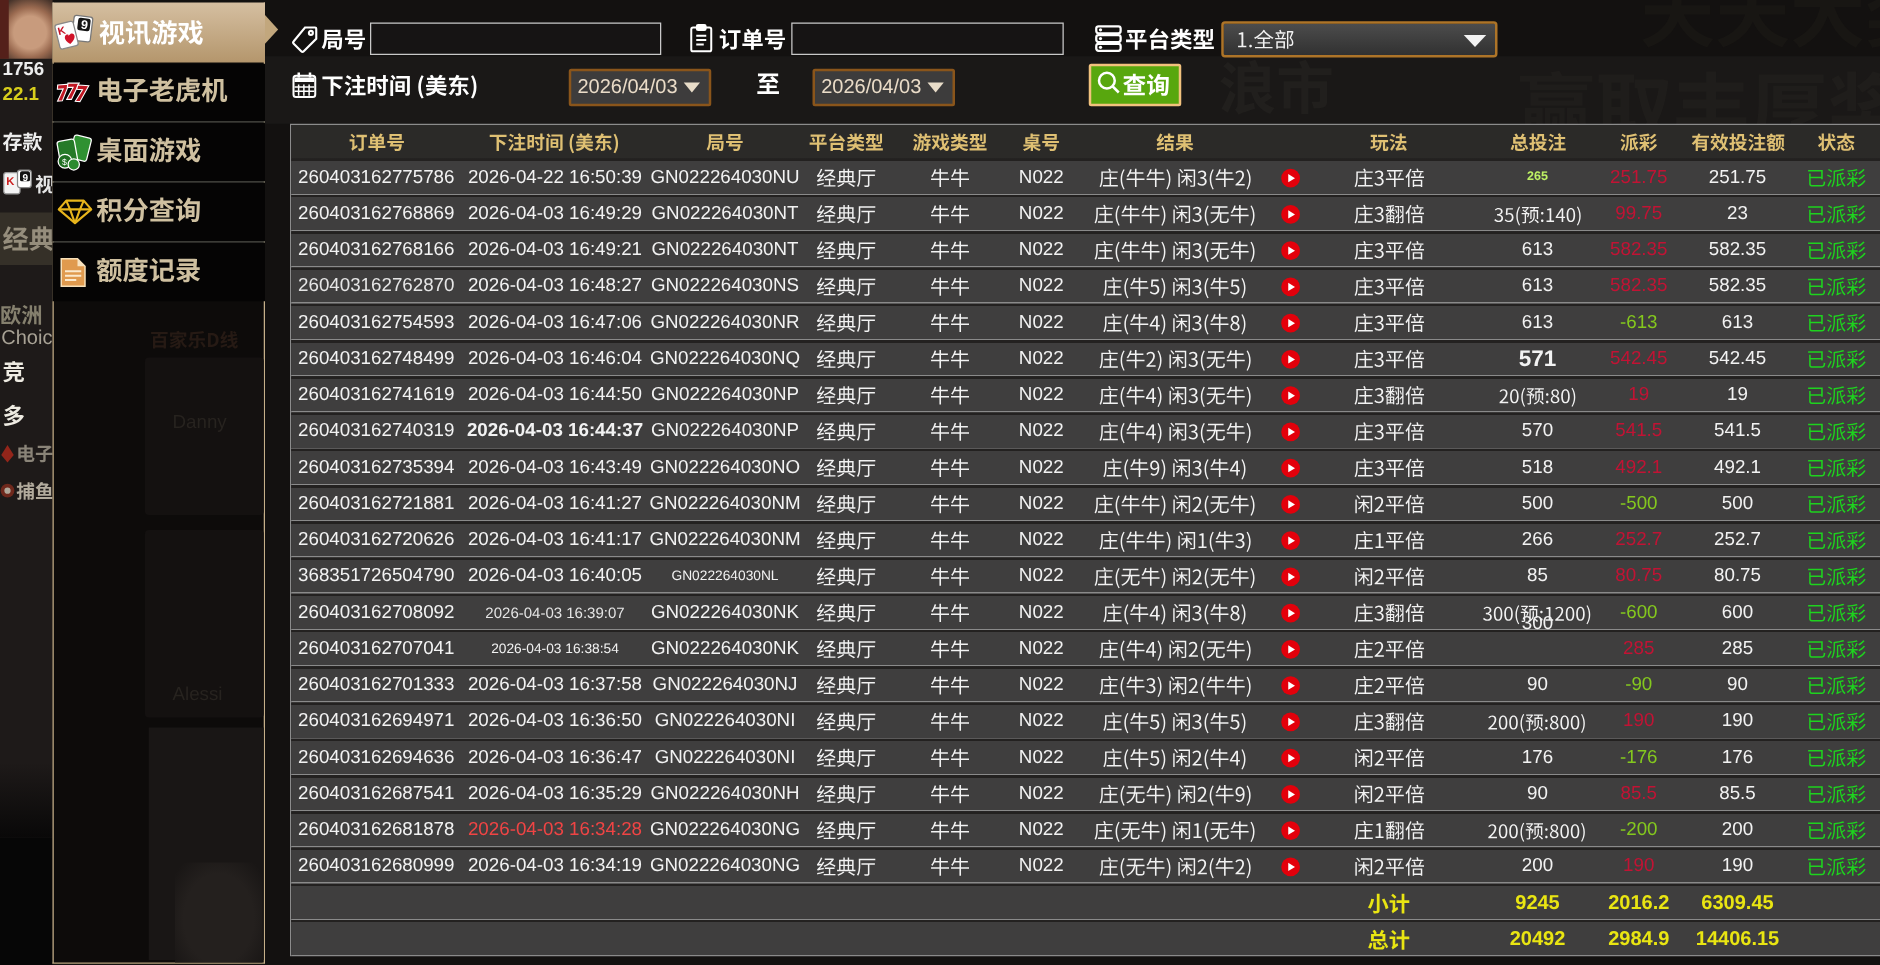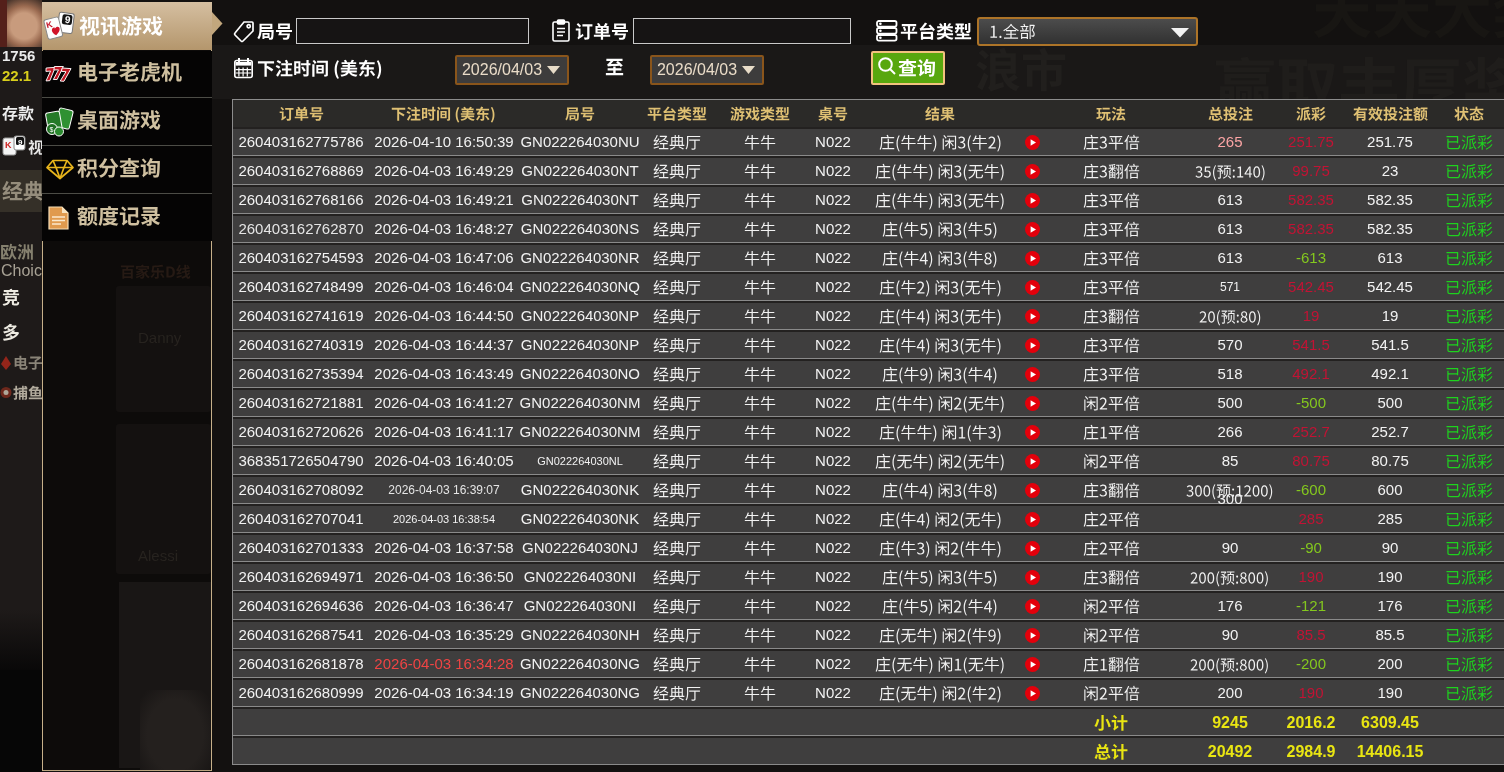--- a/index.html
+++ b/index.html
@@ -260,40 +260,40 @@
     <use href="#g29" fill="#dfc073" transform="translate(0 13.5) scale(0.01500 -0.01500)"></use>
   </svg>
 <svg class="t" style="left:1352.5px;top:105.7px;width:75.0px;height:17.1px">
     <use href="#g30" fill="#dfc073" transform="translate(0 13.5) scale(0.01500 -0.01500)"></use>
   </svg>
 <svg class="t" style="left:1454.0px;top:105.7px;width:30.0px;height:17.1px">
     <use href="#g31" fill="#dfc073" transform="translate(0 13.5) scale(0.01500 -0.01500)"></use>
   </svg>
 <div class="a" style="left:233px;top:127px;width:1271px;height:29px;background:linear-gradient(#232120 0 2px,#3f3e3e 2px 28px,#8a8a8a 28px 29px)"></div>
 <div class="a" style="left:301px;top:131.2px;transform:translateX(-50%);font-size:15px;line-height:22.5px;color:#f2f2f2;font-weight:400;white-space:nowrap">260403162775786</div>
-<div class="a" style="left:444px;top:131.2px;transform:translateX(-50%);font-size:15px;line-height:22.5px;color:#f2f2f2;font-weight:400;white-space:nowrap">2026-04-10 16:50:39</div>
+<div class="a" style="left:444px;top:131.2px;transform:translateX(-50%);font-size:15px;line-height:22.5px;color:#f2f2f2;font-weight:400;white-space:nowrap">2026-04-22 16:50:39</div>
 <div class="a" style="left:580px;top:131.2px;transform:translateX(-50%);font-size:15px;line-height:22.5px;color:#f2f2f2;font-weight:400;white-space:nowrap">GN022264030NU</div>
 <svg class="t" style="left:653.0px;top:134.2px;width:48.0px;height:18.2px">
     <use href="#g32" fill="#f2f2f2" transform="translate(0 14.4) scale(0.01600 -0.01600)"></use>
   </svg>
 <svg class="t" style="left:744.0px;top:134.2px;width:32.0px;height:18.2px">
     <use href="#g33" fill="#f2f2f2" transform="translate(0 14.4) scale(0.01600 -0.01600)"></use>
   </svg>
 <div class="a" style="left:833px;top:131.2px;transform:translateX(-50%);font-size:15px;line-height:22.5px;color:#f2f2f2;font-weight:400;white-space:nowrap">N022</div>
 <svg class="t" style="left:878.5px;top:134.2px;width:123.0px;height:18.2px">
     <use href="#g34" fill="#f2f2f2" transform="translate(0 14.4) scale(0.01600 -0.01600)"></use>
   </svg>
 <svg class="t" style="left:1024.5px;top:135.0px;width:15px;height:15px" viewBox="0 0 15 15">
     <circle cx="7.5" cy="7.5" r="7.5" fill="#e3000b"></circle>
     <path d="M5.6 4.2 L11 7.5 L5.6 10.8 Z" fill="#fff"></path>
   </svg>
 <svg class="t" style="left:1082.6px;top:134.2px;width:56.9px;height:18.2px">
     <use href="#g35" fill="#f2f2f2" transform="translate(0 14.4) scale(0.01600 -0.01600)"></use>
   </svg>
-<div class="a" style="left:1230px;top:131.2px;transform:translateX(-50%);font-size:15px;line-height:22.5px;color:#fca5a5;font-weight:400;white-space:nowrap">265</div>
+<div class="a" style="left:1230px;top:131.2px;transform:translateX(-50%);font-size:10px;line-height:22.5px;color:#bef264;font-weight:700;white-space:nowrap">265</div>
 <div class="a" style="left:1311px;top:131.2px;transform:translateX(-50%);font-size:15px;line-height:22.5px;color:#c11334;font-weight:400;white-space:nowrap">251.75</div>
 <div class="a" style="left:1390px;top:131.2px;transform:translateX(-50%);font-size:15px;line-height:22.5px;color:#f2f2f2;font-weight:400;white-space:nowrap">251.75</div>
 <svg class="t" style="left:1445.0px;top:134.2px;width:48.0px;height:18.2px">
     <use href="#g36" fill="#1ed31e" transform="translate(0 14.4) scale(0.01600 -0.01600)"></use>
   </svg>
 <div class="a" style="left:233px;top:156px;width:1271px;height:29px;background:linear-gradient(#232120 0 2px,#3f3e3e 2px 28px,#8a8a8a 28px 29px)"></div>
 <div class="a" style="left:301px;top:160.2px;transform:translateX(-50%);font-size:15px;line-height:22.5px;color:#f2f2f2;font-weight:400;white-space:nowrap">260403162768869</div>
 <div class="a" style="left:444px;top:160.2px;transform:translateX(-50%);font-size:15px;line-height:22.5px;color:#f2f2f2;font-weight:400;white-space:nowrap">2026-04-03 16:49:29</div>
 <div class="a" style="left:580px;top:160.2px;transform:translateX(-50%);font-size:15px;line-height:22.5px;color:#f2f2f2;font-weight:400;white-space:nowrap">GN022264030NT</div>
 <svg class="t" style="left:653.0px;top:163.2px;width:48.0px;height:18.2px">
@@ -416,21 +416,21 @@
 <svg class="t" style="left:878.5px;top:279.2px;width:123.0px;height:18.2px">
     <use href="#g42" fill="#f2f2f2" transform="translate(0 14.4) scale(0.01600 -0.01600)"></use>
   </svg>
 <svg class="t" style="left:1024.5px;top:280.0px;width:15px;height:15px" viewBox="0 0 15 15">
     <circle cx="7.5" cy="7.5" r="7.5" fill="#e3000b"></circle>
     <path d="M5.6 4.2 L11 7.5 L5.6 10.8 Z" fill="#fff"></path>
   </svg>
 <svg class="t" style="left:1082.6px;top:279.2px;width:56.9px;height:18.2px">
     <use href="#g35" fill="#f2f2f2" transform="translate(0 14.4) scale(0.01600 -0.01600)"></use>
   </svg>
-<div class="a" style="left:1230px;top:276.2px;transform:translateX(-50%);font-size:12px;line-height:22.5px;color:#f2f2f2;font-weight:400;white-space:nowrap">571</div>
+<div class="a" style="left:1230px;top:276.2px;transform:translateX(-50%);font-size:18px;line-height:22.5px;color:#f2f2f2;font-weight:700;white-space:nowrap">571</div>
 <div class="a" style="left:1311px;top:276.2px;transform:translateX(-50%);font-size:15px;line-height:22.5px;color:#c11334;font-weight:400;white-space:nowrap">542.45</div>
 <div class="a" style="left:1390px;top:276.2px;transform:translateX(-50%);font-size:15px;line-height:22.5px;color:#f2f2f2;font-weight:400;white-space:nowrap">542.45</div>
 <svg class="t" style="left:1445.0px;top:279.2px;width:48.0px;height:18.2px">
     <use href="#g36" fill="#1ed31e" transform="translate(0 14.4) scale(0.01600 -0.01600)"></use>
   </svg>
 <div class="a" style="left:233px;top:301px;width:1271px;height:29px;background:linear-gradient(#232120 0 2px,#3f3e3e 2px 28px,#8a8a8a 28px 29px)"></div>
 <div class="a" style="left:301px;top:305.2px;transform:translateX(-50%);font-size:15px;line-height:22.5px;color:#f2f2f2;font-weight:400;white-space:nowrap">260403162741619</div>
 <div class="a" style="left:444px;top:305.2px;transform:translateX(-50%);font-size:15px;line-height:22.5px;color:#f2f2f2;font-weight:400;white-space:nowrap">2026-04-03 16:44:50</div>
 <div class="a" style="left:580px;top:305.2px;transform:translateX(-50%);font-size:15px;line-height:22.5px;color:#f2f2f2;font-weight:400;white-space:nowrap">GN022264030NP</div>
 <svg class="t" style="left:653.0px;top:308.2px;width:48.0px;height:18.2px">
@@ -453,21 +453,21 @@
 <svg class="t" style="left:1198.7px;top:308.7px;width:62.6px;height:17.1px">
     <use href="#g44" fill="#f2f2f2" transform="translate(0 13.5) scale(0.01500 -0.01500)"></use>
   </svg>
 <div class="a" style="left:1311px;top:305.2px;transform:translateX(-50%);font-size:15px;line-height:22.5px;color:#c11334;font-weight:400;white-space:nowrap">19</div>
 <div class="a" style="left:1390px;top:305.2px;transform:translateX(-50%);font-size:15px;line-height:22.5px;color:#f2f2f2;font-weight:400;white-space:nowrap">19</div>
 <svg class="t" style="left:1445.0px;top:308.2px;width:48.0px;height:18.2px">
     <use href="#g36" fill="#1ed31e" transform="translate(0 14.4) scale(0.01600 -0.01600)"></use>
   </svg>
 <div class="a" style="left:233px;top:330px;width:1271px;height:29px;background:linear-gradient(#232120 0 2px,#3f3e3e 2px 28px,#8a8a8a 28px 29px)"></div>
 <div class="a" style="left:301px;top:334.2px;transform:translateX(-50%);font-size:15px;line-height:22.5px;color:#f2f2f2;font-weight:400;white-space:nowrap">260403162740319</div>
-<div class="a" style="left:444px;top:334.2px;transform:translateX(-50%);font-size:15px;line-height:22.5px;color:#f2f2f2;font-weight:400;white-space:nowrap">2026-04-03 16:44:37</div>
+<div class="a" style="left:444px;top:334.2px;transform:translateX(-50%);font-size:15px;line-height:22.5px;color:#f2f2f2;font-weight:700;white-space:nowrap">2026-04-03 16:44:37</div>
 <div class="a" style="left:580px;top:334.2px;transform:translateX(-50%);font-size:15px;line-height:22.5px;color:#f2f2f2;font-weight:400;white-space:nowrap">GN022264030NP</div>
 <svg class="t" style="left:653.0px;top:337.2px;width:48.0px;height:18.2px">
     <use href="#g32" fill="#f2f2f2" transform="translate(0 14.4) scale(0.01600 -0.01600)"></use>
   </svg>
 <svg class="t" style="left:744.0px;top:337.2px;width:32.0px;height:18.2px">
     <use href="#g33" fill="#f2f2f2" transform="translate(0 14.4) scale(0.01600 -0.01600)"></use>
   </svg>
 <div class="a" style="left:833px;top:334.2px;transform:translateX(-50%);font-size:15px;line-height:22.5px;color:#f2f2f2;font-weight:400;white-space:nowrap">N022</div>
 <svg class="t" style="left:878.5px;top:337.2px;width:123.0px;height:18.2px">
     <use href="#g43" fill="#f2f2f2" transform="translate(0 14.4) scale(0.01600 -0.01600)"></use>
@@ -720,21 +720,21 @@
     <use href="#g56" fill="#f2f2f2" transform="translate(0 14.4) scale(0.01600 -0.01600)"></use>
   </svg>
 <svg class="t" style="left:1024.5px;top:599.0px;width:15px;height:15px" viewBox="0 0 15 15">
     <circle cx="7.5" cy="7.5" r="7.5" fill="#e3000b"></circle>
     <path d="M5.6 4.2 L11 7.5 L5.6 10.8 Z" fill="#fff"></path>
   </svg>
 <svg class="t" style="left:1082.6px;top:598.2px;width:56.9px;height:18.2px">
     <use href="#g47" fill="#f2f2f2" transform="translate(0 14.4) scale(0.01600 -0.01600)"></use>
   </svg>
 <div class="a" style="left:1230px;top:595.2px;transform:translateX(-50%);font-size:15px;line-height:22.5px;color:#f2f2f2;font-weight:400;white-space:nowrap">176</div>
-<div class="a" style="left:1311px;top:595.2px;transform:translateX(-50%);font-size:15px;line-height:22.5px;color:#84c81e;font-weight:400;white-space:nowrap">-121</div>
+<div class="a" style="left:1311px;top:595.2px;transform:translateX(-50%);font-size:15px;line-height:22.5px;color:#84c81e;font-weight:400;white-space:nowrap">-176</div>
 <div class="a" style="left:1390px;top:595.2px;transform:translateX(-50%);font-size:15px;line-height:22.5px;color:#f2f2f2;font-weight:400;white-space:nowrap">176</div>
 <svg class="t" style="left:1445.0px;top:598.2px;width:48.0px;height:18.2px">
     <use href="#g36" fill="#1ed31e" transform="translate(0 14.4) scale(0.01600 -0.01600)"></use>
   </svg>
 <div class="a" style="left:233px;top:620px;width:1271px;height:29px;background:linear-gradient(#232120 0 2px,#3f3e3e 2px 28px,#8a8a8a 28px 29px)"></div>
 <div class="a" style="left:301px;top:624.2px;transform:translateX(-50%);font-size:15px;line-height:22.5px;color:#f2f2f2;font-weight:400;white-space:nowrap">260403162687541</div>
 <div class="a" style="left:444px;top:624.2px;transform:translateX(-50%);font-size:15px;line-height:22.5px;color:#f2f2f2;font-weight:400;white-space:nowrap">2026-04-03 16:35:29</div>
 <div class="a" style="left:580px;top:624.2px;transform:translateX(-50%);font-size:15px;line-height:22.5px;color:#f2f2f2;font-weight:400;white-space:nowrap">GN022264030NH</div>
 <svg class="t" style="left:653.0px;top:627.2px;width:48.0px;height:18.2px">
     <use href="#g32" fill="#f2f2f2" transform="translate(0 14.4) scale(0.01600 -0.01600)"></use>

